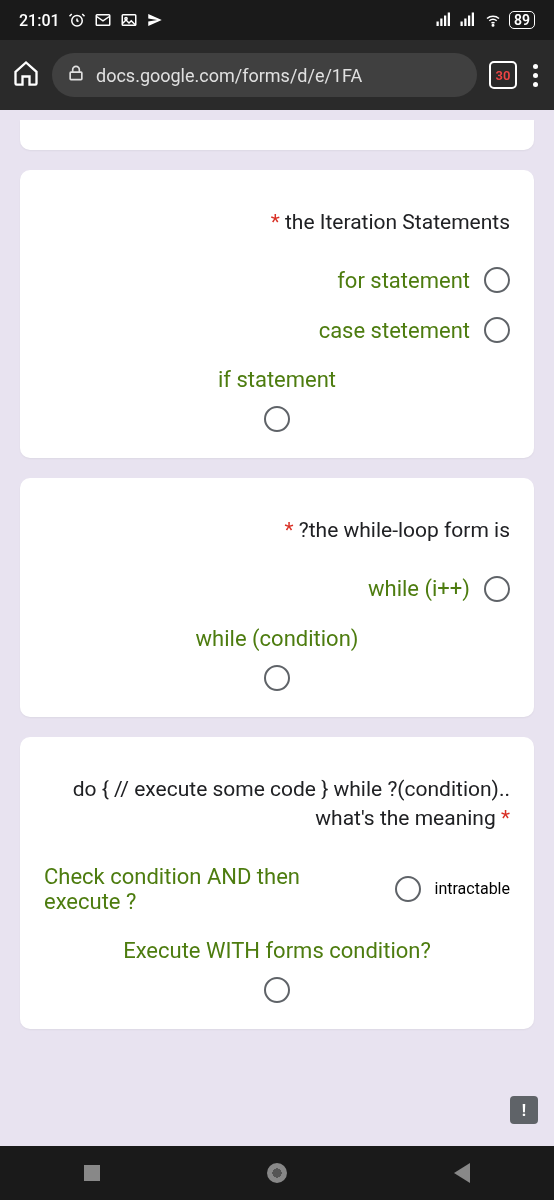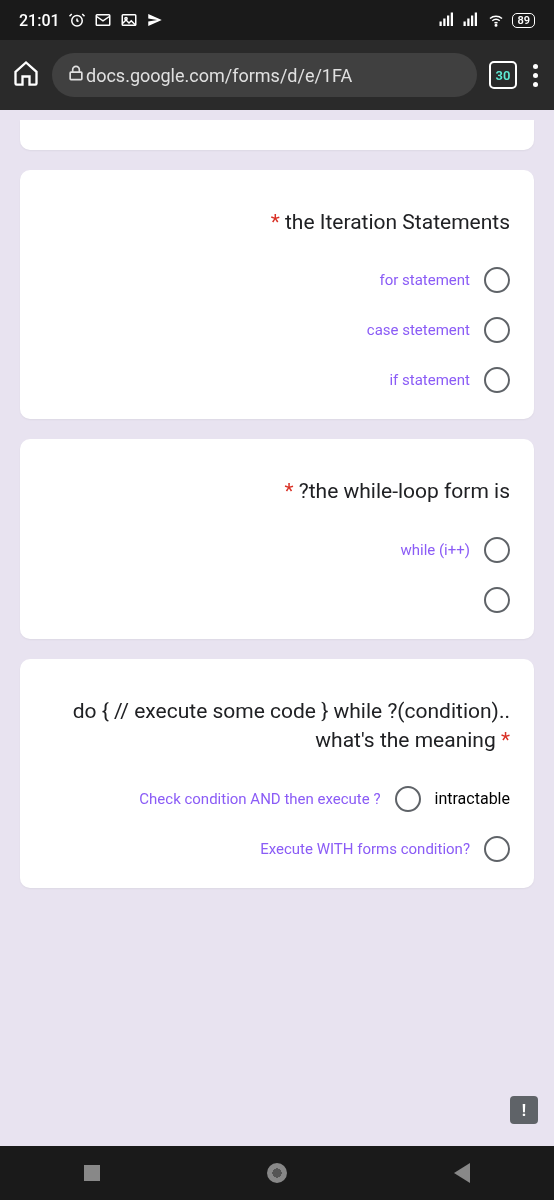--- a/index.html
+++ b/index.html
@@ -22,57 +22,58 @@
       font-size: 16px;
       font-weight: 500;
     }
     .status-left { display: flex; align-items: center; gap: 8px; }
     .status-right { display: flex; align-items: center; gap: 6px; }
     .status-icon { display: inline-flex; }
     .battery-badge {
       border: 1.5px solid #fff;
       border-radius: 5px;
       padding: 0 4px;
-      font-size: 11px;
+      font-size: 14px;
       font-weight: 600;
     }
     .browser-bar {
       height: 70px;
       background: #2a2a2a;
       display: flex;
       align-items: center;
       padding: 0 12px;
       gap: 12px;
     }
     .home-icon { color: #fff; }
     .url-pill {
       flex: 1;
       background: #404040;
       border-radius: 24px;
       height: 44px;
       display: flex;
       align-items: center;
       padding: 0 14px;
+      gap: 10px;
       color: #e0e0e0;
       font-size: 18px;
       overflow: hidden;
     }
     .lock-icon { color: #e0e0e0; flex-shrink: 0; }
     .url-text { flex: 1; white-space: nowrap; overflow: hidden; text-overflow: clip; }
     .tab-count {
       border: 2px solid #fff;
       border-radius: 5px;
       width: 28px;
       height: 28px;
       display: flex;
       align-items: center;
       justify-content: center;
       font-size: 13px;
       font-weight: 600;
-      color: #5eead4;
+      color: #ef4444;
     }
     .more-icon { color: #fff; display: flex; flex-direction: column; gap: 4px; padding: 4px; }
     .more-dot { width: 5px; height: 5px; background: #fff; border-radius: 50%; }
     .content {
       padding: 10px 20px;
       background: #e8e3f0;
       height: calc(1200px - 40px - 70px - 54px);
       overflow: hidden;
     }
     .card-stub {
@@ -98,24 +99,24 @@
       margin-top: 12px;
     }
     .required-star { color: #d93025; }
     .option-row {
       display: flex;
       justify-content: flex-end;
       align-items: center;
       gap: 14px;
       margin-bottom: 24px;
     }
-    .option-row:last-child { margin-bottom: 0; }
+    .option-row:last-child { margin-bottom: 0; flex-direction: column; }
     .option-label {
-      color: #8b5cf6;
-      font-size: 15px;
+      color: #4d7c0f;
+      font-size: 22px;
     }
     .radio {
       width: 26px;
       height: 26px;
       border: 2.5px solid #5f6368;
       border-radius: 50%;
       flex-shrink: 0;
     }
     .nav-bar {
       position: absolute;
@@ -253,20 +254,21 @@
   <div class="card">
     <div class="question-title">
       <span class="required-star">*</span>
       <span>?the while-loop form is</span>
     </div>
     <div class="option-row">
       <span class="option-label">while (i++)</span>
       <span class="radio"></span>
     </div>
     <div class="option-row">
+      <span class="option-label">while (condition)</span>
       <span class="radio"></span>
     </div>
   </div>
 
   <div class="card">
     <div class="question-title">
       <span>do { // execute some code } while ?(condition).. what's the meaning</span>
       <span class="required-star"> *</span>
     </div>
     <div class="option-row">

